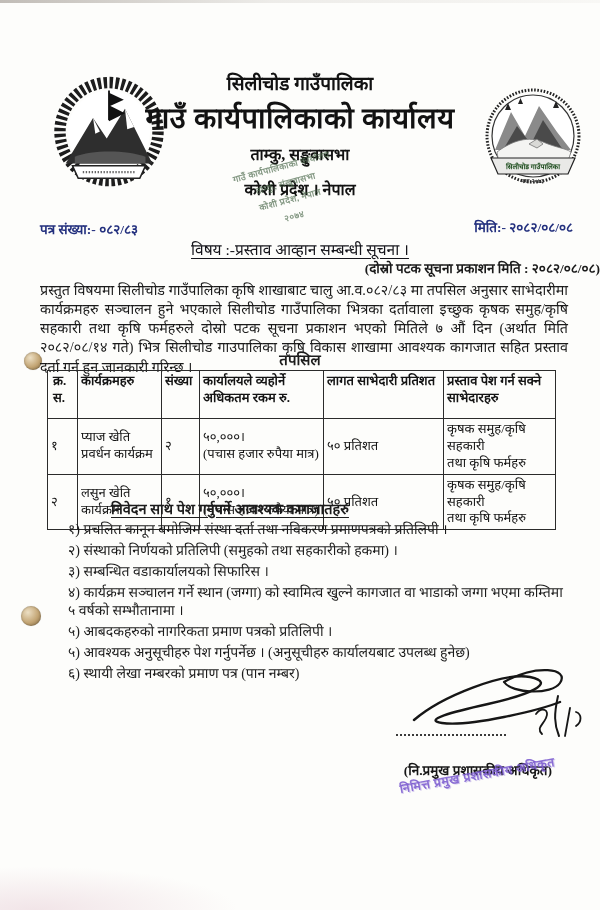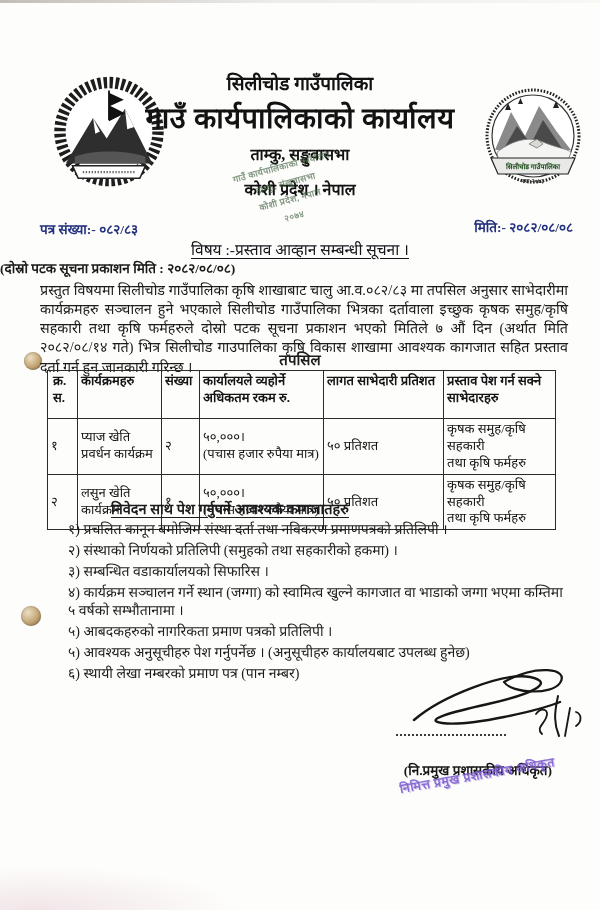--- a/index.html
+++ b/index.html
@@ -35,21 +35,21 @@
     color:rgba(72,102,72,.66); font-size:9px; line-height:1.9; letter-spacing:.4px;
     pointer-events:none; }
   .header-stamp .st-year { font-size:9px; }
 
   .ref-left  { position:absolute; left:40px;  top:220px; font-size:13.5px; font-weight:bold; color:#23307e; }
   .ref-right { position:absolute; right:27px; top:218px; font-size:13.5px; font-weight:bold; color:#23307e;text-align:right; }
 
   .subject { position:absolute; left:0; right:0; top:238px; text-align:center;
     font-size:15.5px; font-weight:normal; color:#14141a; }
   .subject span { text-decoration:underline; text-underline-offset:3px; }
-  .republish { position:absolute; left:0; right:0; top:259px; text-align:left;
+  .republish { position:absolute; left:0; right:0; top:259px; text-align:right;
     font-size:13.5px; font-weight:bold; color:#1a1a1a; }
 
   .body-par { position:absolute; left:40px; top:281px; width:528px;
     font-size:14.3px; line-height:1.34; text-align:justify; color:#1b1b1b; }
 
   .tapsil { position:absolute; left:0; right:0; top:349px; text-align:center;
     font-size:15px; font-weight:bold; }
   .tapsil span { text-underline-offset:3px; }
 
   table.notice-table { position:absolute; left:47px; top:370px; width:508px;

